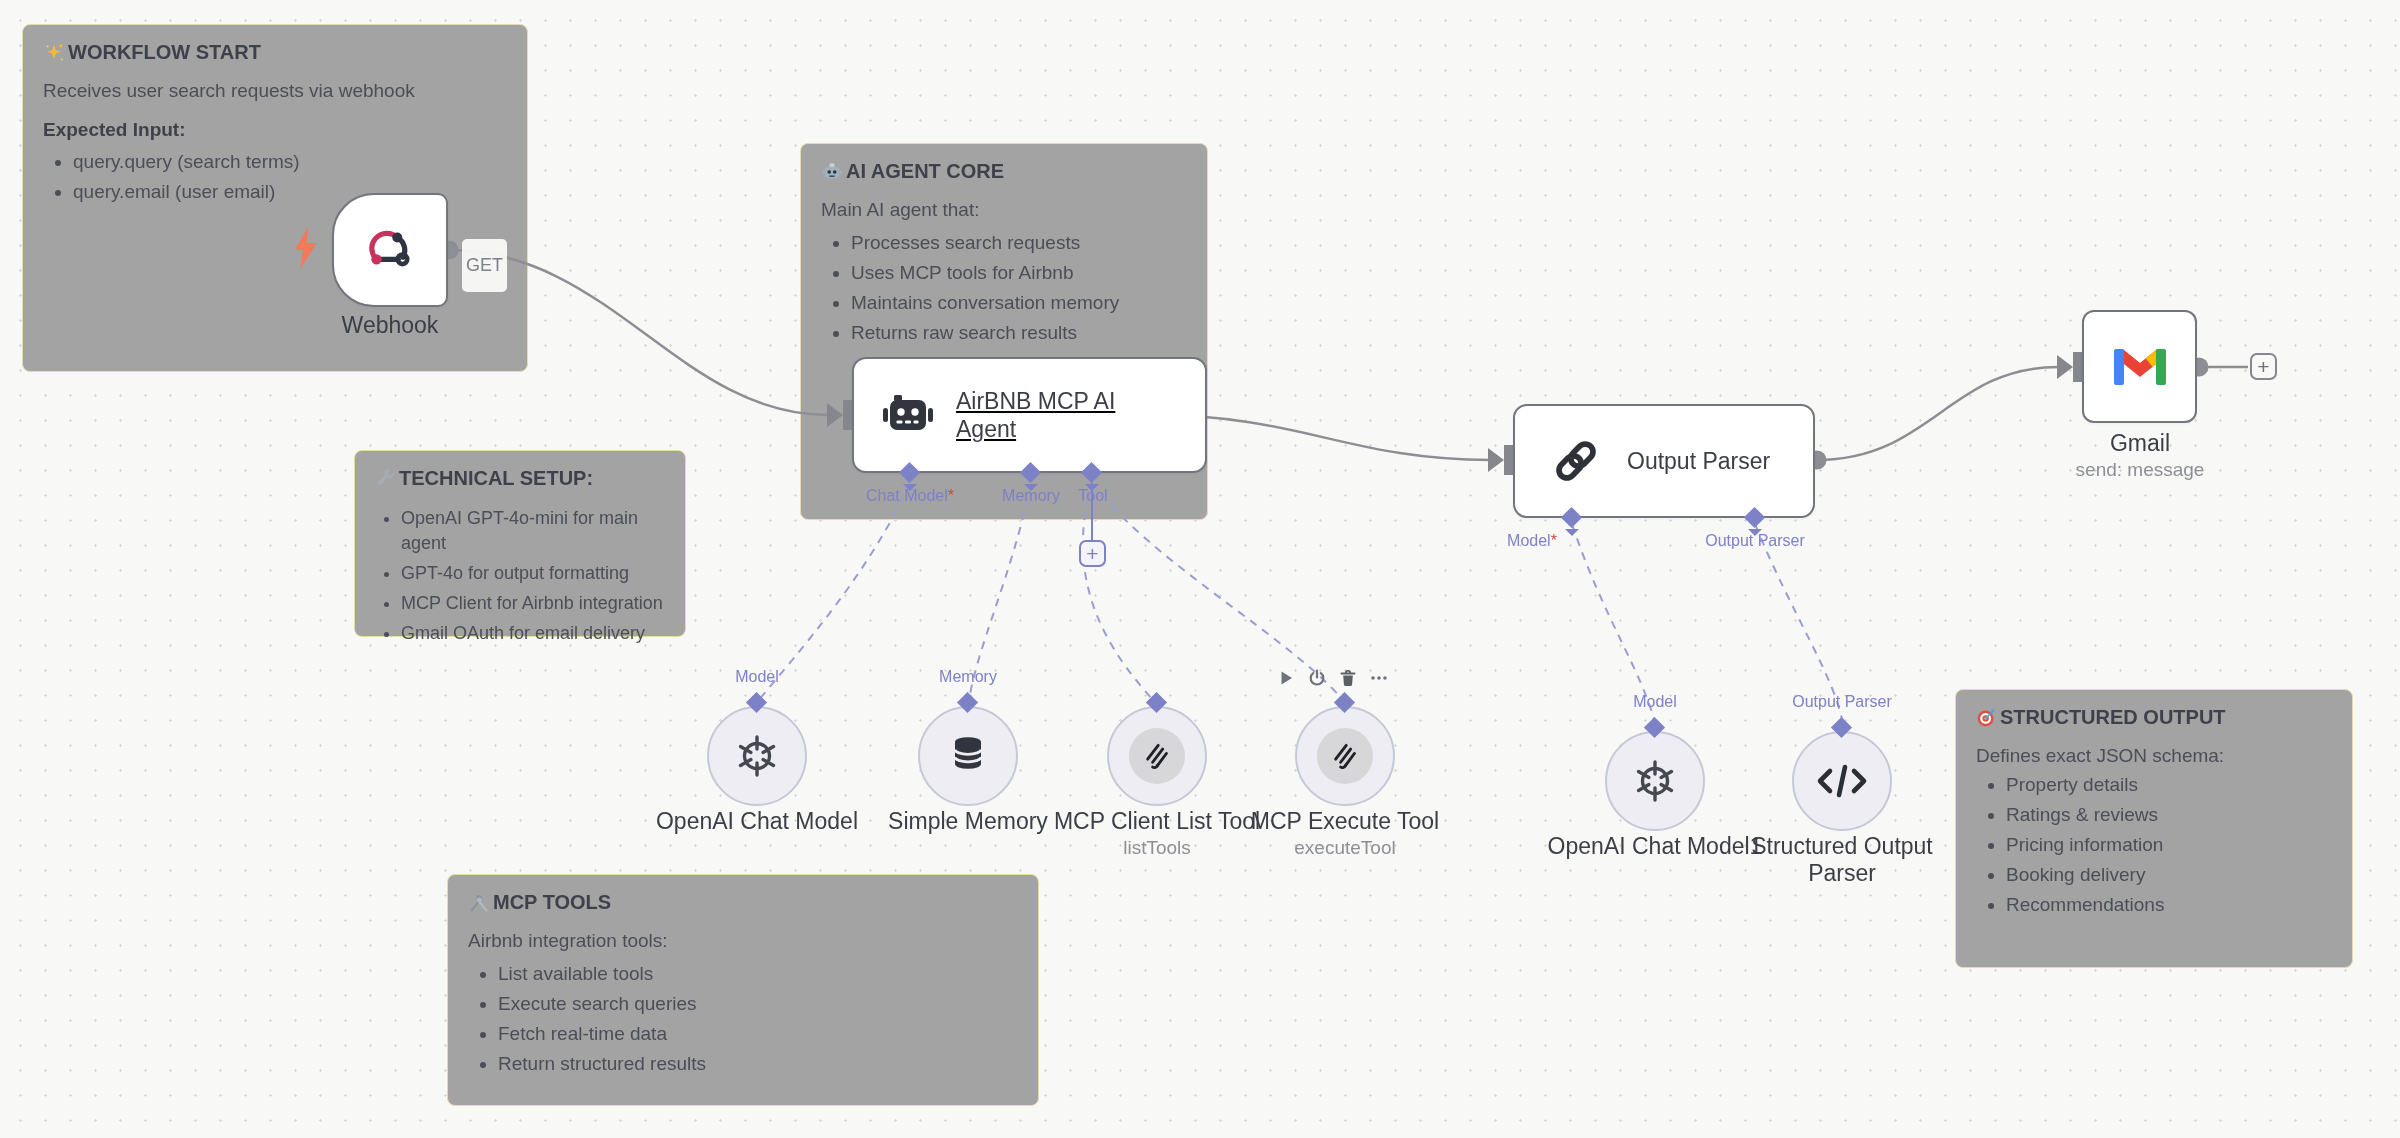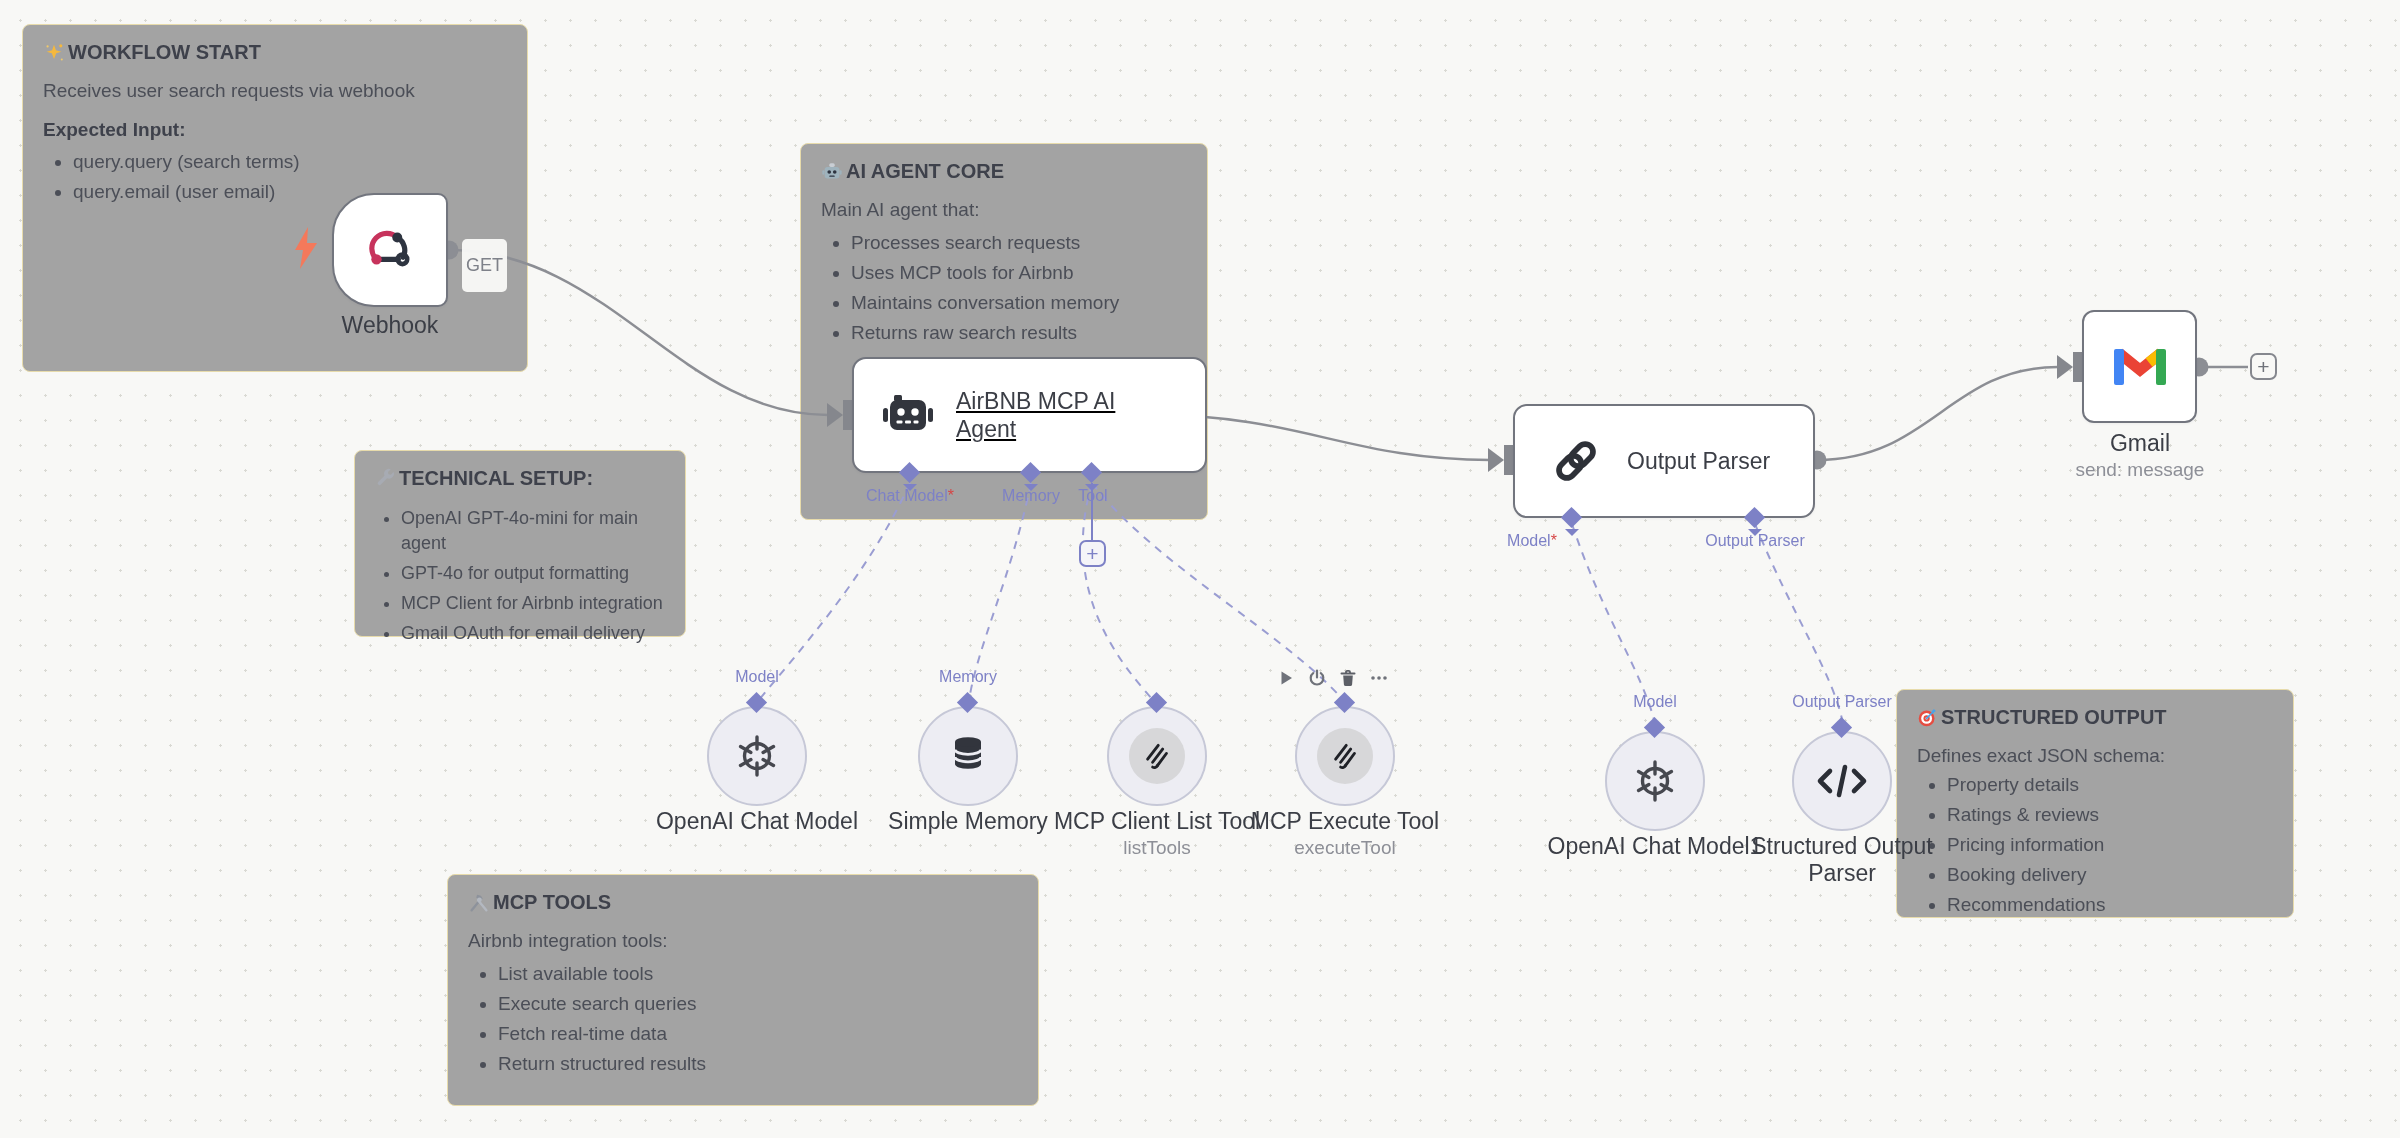--- a/index.html
+++ b/index.html
@@ -127,21 +127,21 @@
   </div>
   <p class="note-body">Airbnb integration tools:</p>
   <ul>
     <li>List available tools</li>
     <li>Execute search queries</li>
     <li>Fetch real-time data</li>
     <li>Return structured results</li>
   </ul>
 </div>
 
-<div class="note" style="left:1896px;top:689px;width:398px;height:229px;">
+<div class="note" style="left:1955px;top:689px;width:398px;height:279px;">
   <div class="note-title">
     <svg width="21" height="21" viewBox="0 0 24 24">
         <circle cx="11" cy="13" r="9" fill="#e54d42"></circle>
         <circle cx="11" cy="13" r="6.2" fill="#ffffff"></circle>
         <circle cx="11" cy="13" r="3.6" fill="#e54d42"></circle>
         <circle cx="11" cy="13" r="1.3" fill="#ffffff"></circle>
         <path d="M11 13L20 4" stroke="#4aa3e8" stroke-width="2" stroke-linecap="round"></path>
         <path d="M19 2.5l2.5 2.5-2 .7-.7 2-2.3-2.7z" fill="#4aa3e8"></path>
       </svg>
     <span>STRUCTURED OUTPUT</span>

